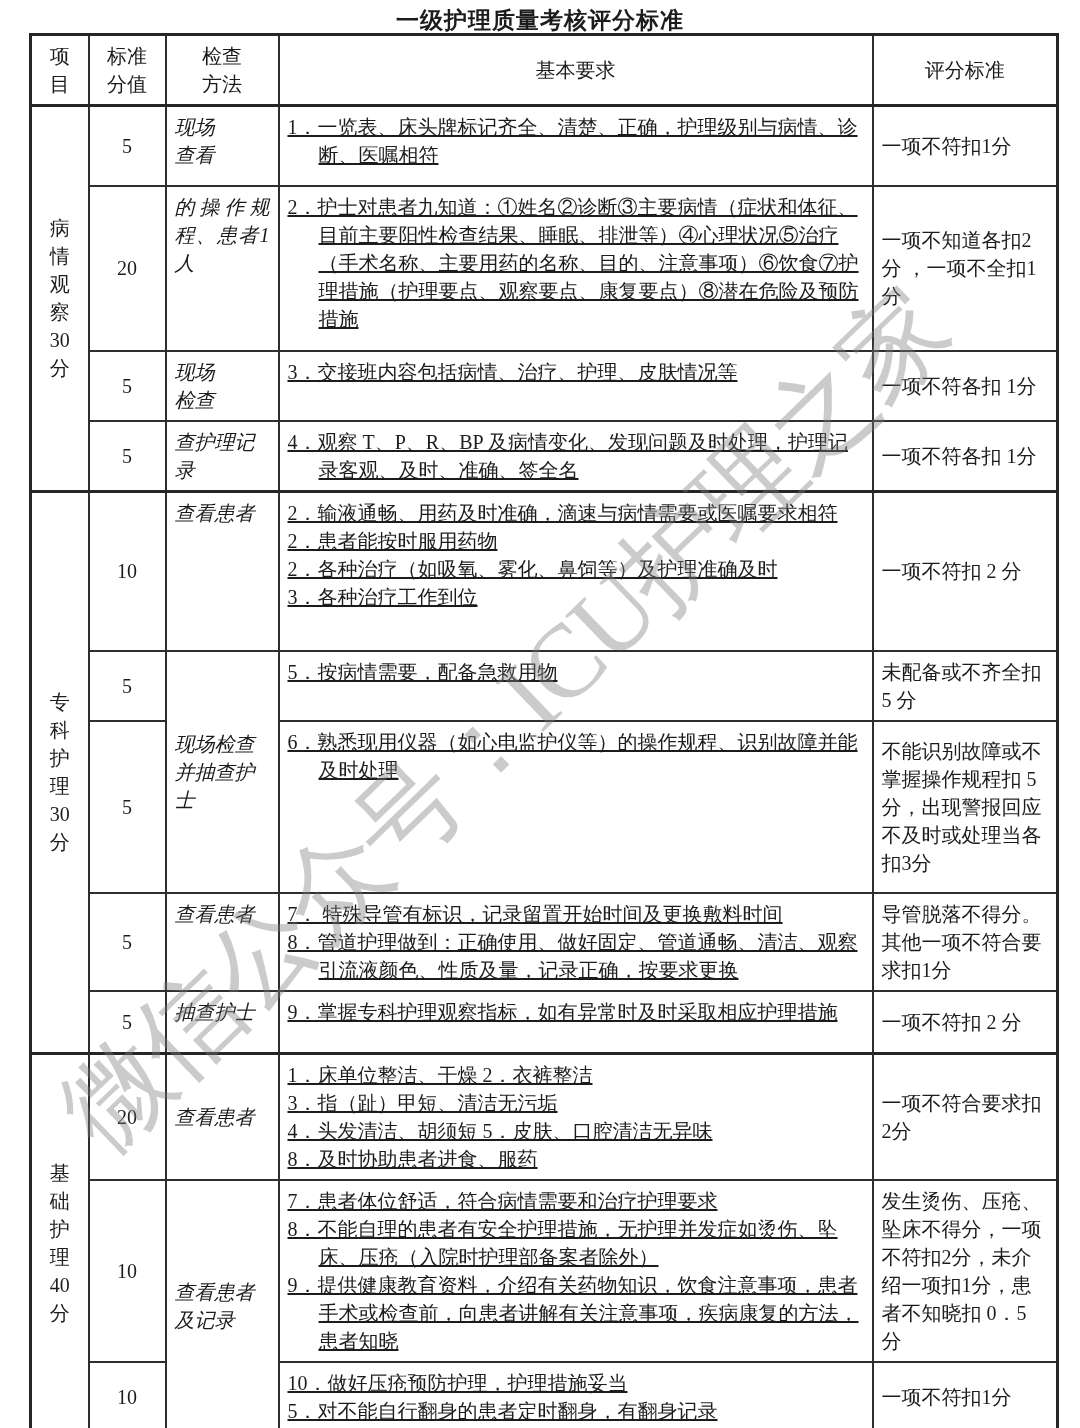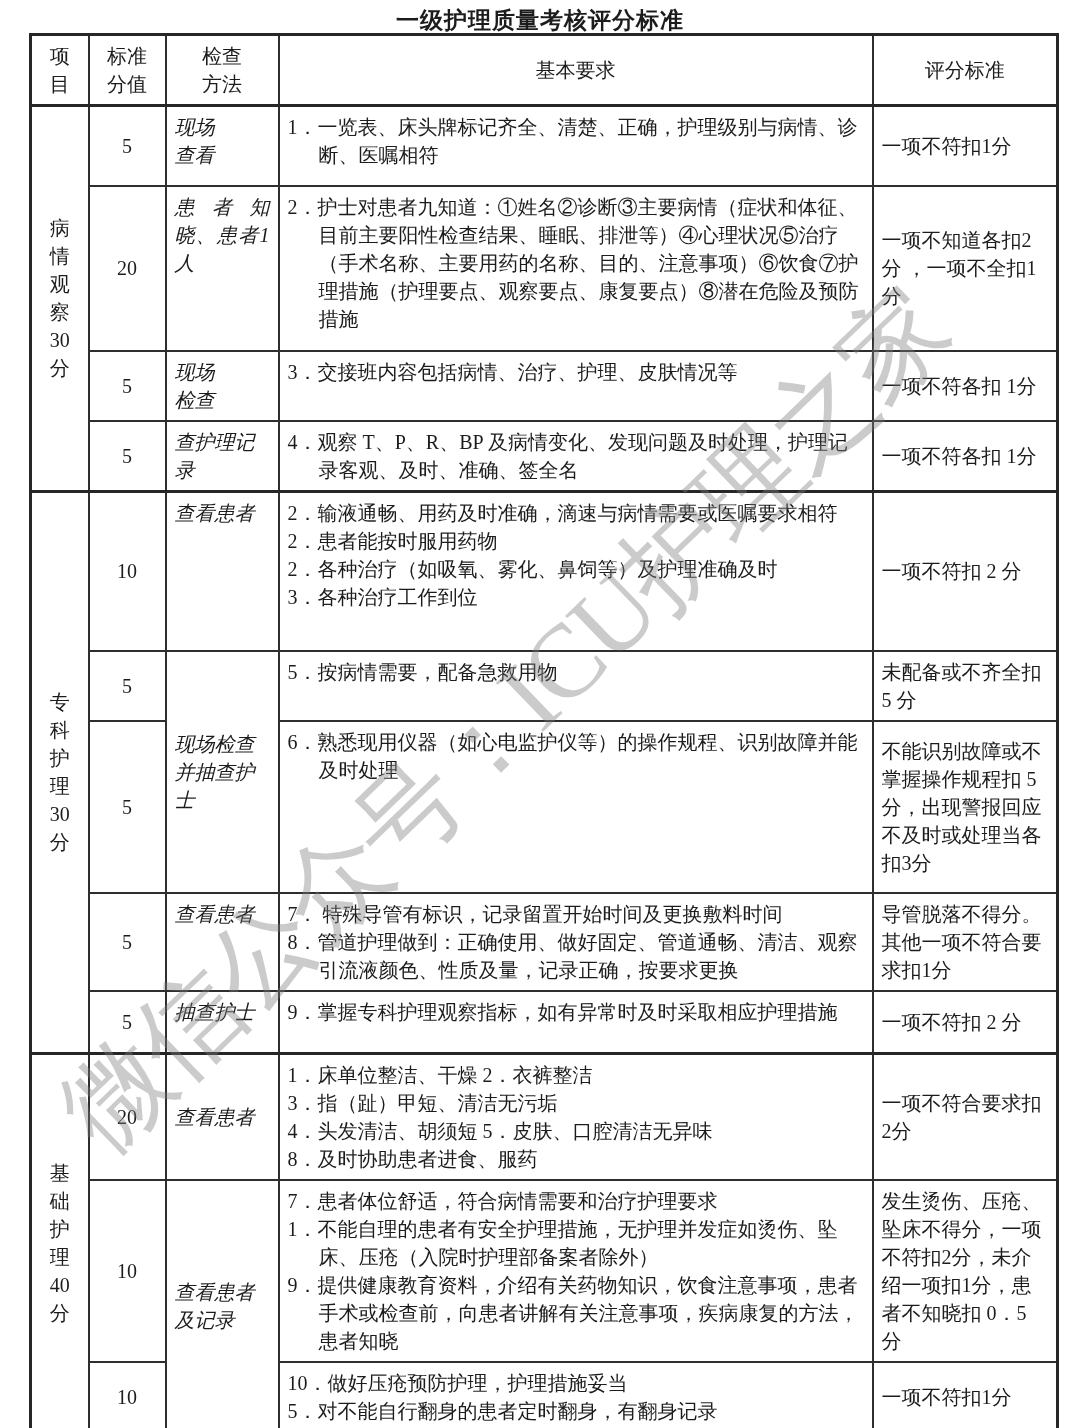--- a/index.html
+++ b/index.html
@@ -68,20 +68,21 @@
     padding:5px 8px 4px 10px;
   }
   .c-scoring{
     vertical-align:middle;
     padding:5px 8px;
     margin-left:16px;
   }
   .req-item{
     padding-left:31px;
     text-indent:-31px;
+    text-decoration:underline;
   }
   .watermark{
     position:absolute;
     left:128px;
     top:1042px;
     height:138px;
     line-height:138px;
     font-size:104px;
     letter-spacing:-3px;
     color:rgba(125,125,125,0.40);
@@ -131,21 +132,21 @@
       <td class="c-score">5</td>
       <td class="c-method">现场
 查看</td>
       <td class="c-req">
         <div class="req-item">1．一览表、床头牌标记齐全、清楚、正确，护理级别与病情、诊断、医嘱相符</div>
       </td>
       <td class="c-scoring">一项不符扣1分</td>
     </tr>
     <tr style="height:165px">
       <td class="c-score">20</td>
-      <td class="c-method" style="text-align:justify">患者知晓、患者1人</td>
+      <td class="c-method" style="text-align:justify">的操作规程、患者1人</td>
       <td class="c-req">
         <div class="req-item">2．护士对患者九知道：①姓名②诊断③主要病情（症状和体征、目前主要阳性检查结果、睡眠、排泄等）④心理状况⑤治疗（手术名称、主要用药的名称、目的、注意事项）⑥饮食⑦护理措施（护理要点、观察要点、康复要点）⑧潜在危险及预防措施</div>
       </td>
       <td class="c-scoring">一项不知道各扣2 分 ，一项不全扣1分</td>
     </tr>
     <tr style="height:68px">
       <td class="c-score">5</td>
       <td class="c-method">现场
 检查</td>
       <td class="c-req">
@@ -227,21 +228,21 @@
         <div class="req-item">4．头发清洁、胡须短 5．皮肤、口腔清洁无异味</div>
         <div class="req-item">8．及时协助患者进食、服药</div>
       </td>
       <td class="c-scoring">一项不符合要求扣2分</td>
     </tr>
     <tr style="height:178px">
       <td class="c-score">10</td>
       <td class="c-method vmid" rowspan="2">查看患者及记录</td>
       <td class="c-req">
         <div class="req-item">7．患者体位舒适，符合病情需要和治疗护理要求</div>
-        <div class="req-item">1．不能自理的患者有安全护理措施，无护理并发症如烫伤、坠床、压疮（入院时护理部备案者除外）</div>
+        <div class="req-item">8．不能自理的患者有安全护理措施，无护理并发症如烫伤、坠床、压疮（入院时护理部备案者除外）</div>
         <div class="req-item">9．提供健康教育资料，介绍有关药物知识，饮食注意事项，患者手术或检查前，向患者讲解有关注意事项，疾病康复的方法，患者知晓</div>
       </td>
       <td class="c-scoring">发生烫伤、压疮、坠床不得分，一项不符扣2分，未介绍一项扣1分，患者不知晓扣 0．5 分</td>
     </tr>
     <tr style="height:64px">
       <td class="c-score">10</td>
       <td class="c-req">
         <div class="req-item">10．做好压疮预防护理，护理措施妥当</div>
         <div class="req-item">5．对不能自行翻身的患者定时翻身，有翻身记录</div>
       </td>

